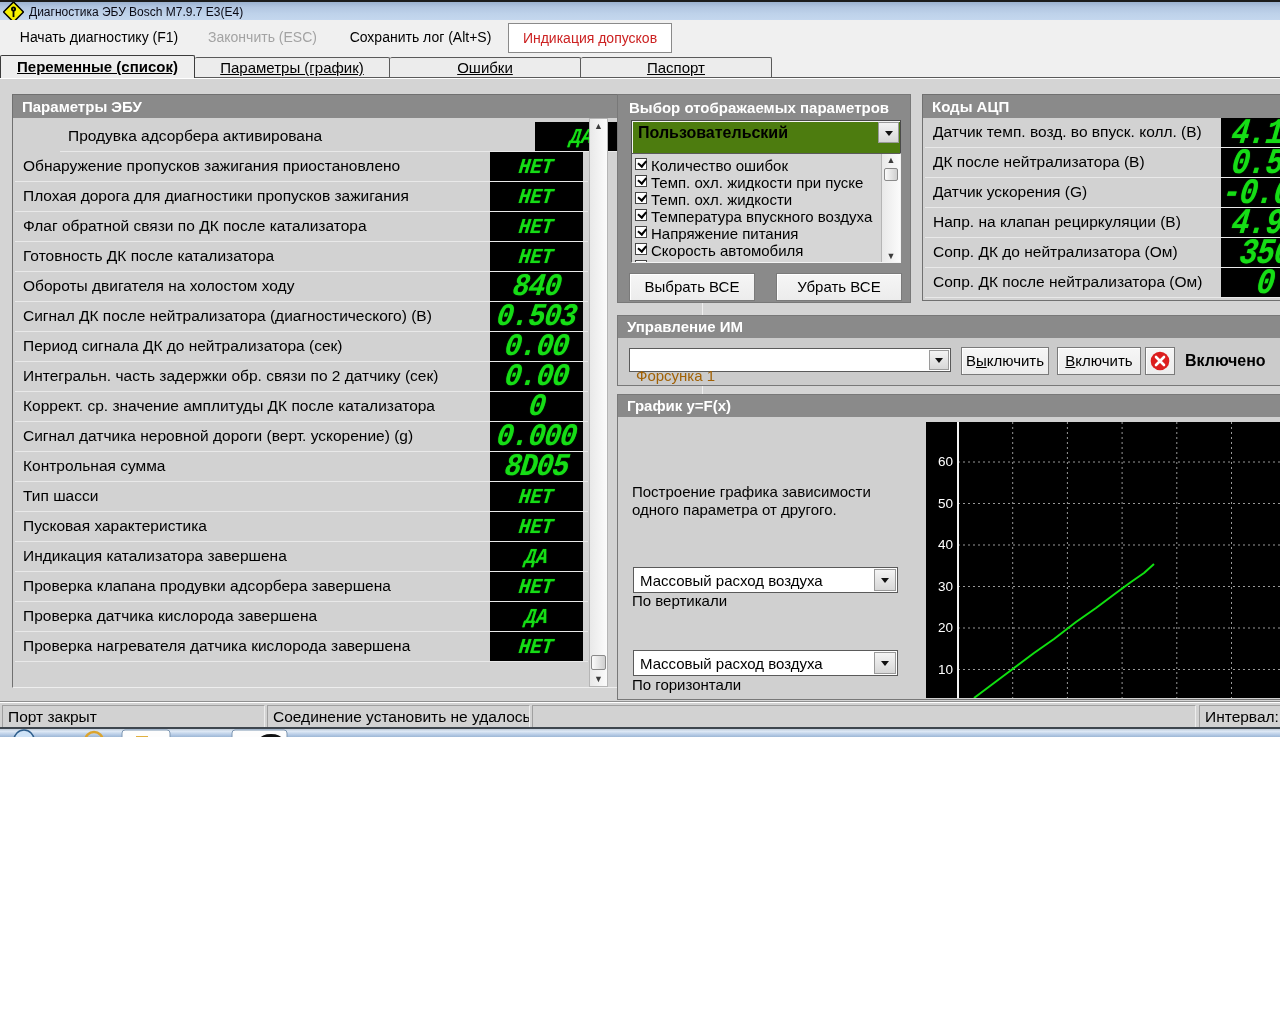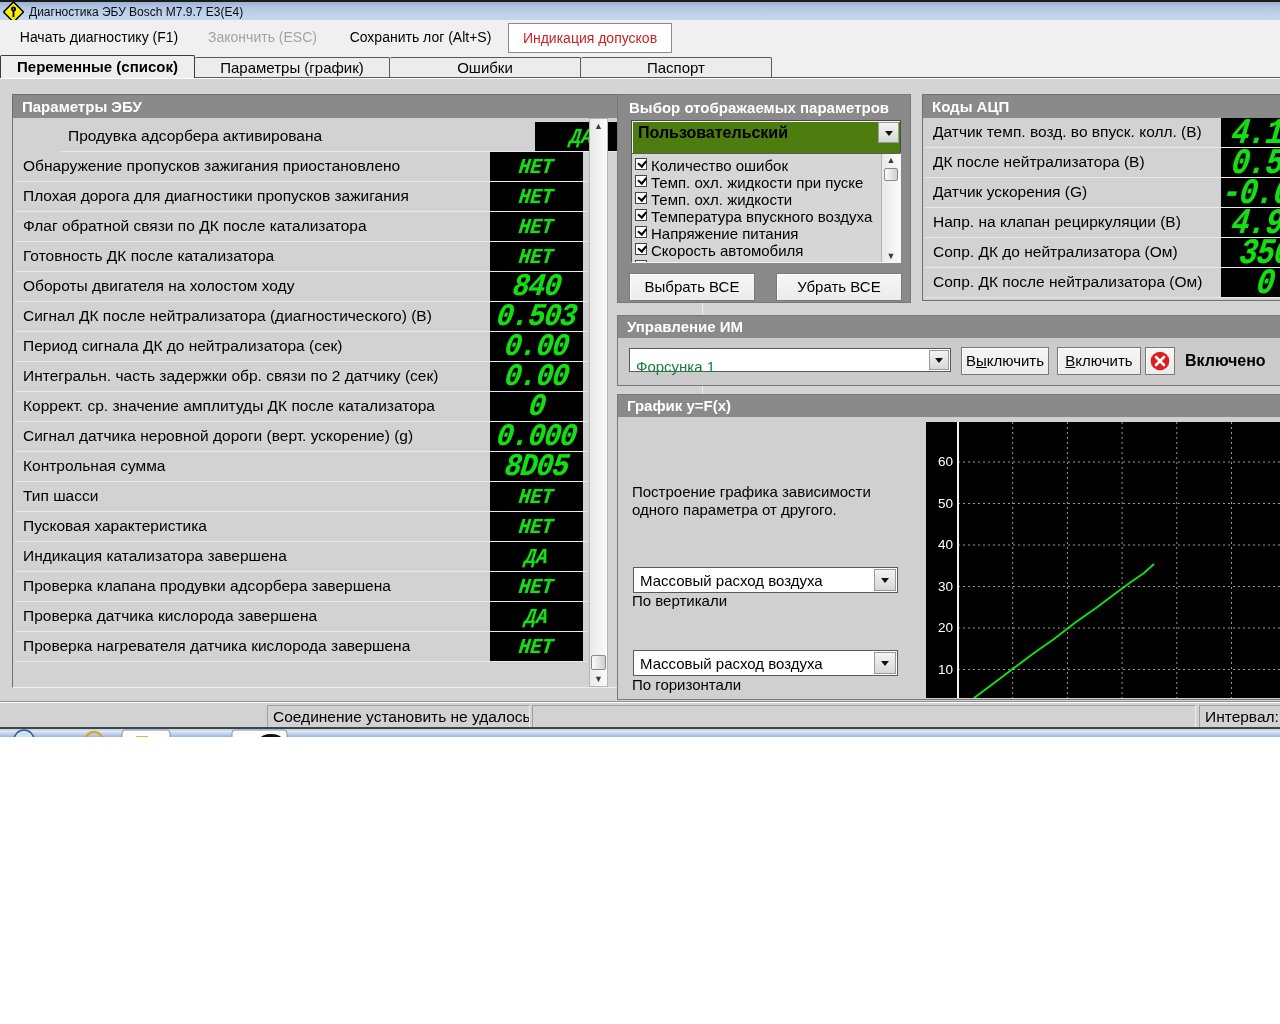--- a/index.html
+++ b/index.html
@@ -7,21 +7,21 @@
 #app { position:absolute; left:0; top:0; width:1280px; height:1024px; overflow:hidden; background:#fff; }
 .abs { position:absolute; }
 
 #titlebar { left:0; top:0; width:1280px; height:20px; background:linear-gradient(180deg,#9cb2d0 0%,#b3c7e2 30%,#bed2ea 65%,#c4d7ee 100%); border-top:2px solid #1c1c1c; }
 #titletext { left:29px; top:3px; font-size:12px; color:#0a0a14; }
 
 #toolbar { left:0; top:20px; width:1280px; height:35px; background:#f0f0f0; }
 .tbtn { top:3px; height:29px; line-height:29px; text-align:center; font-size:14px; color:#000; }
 
 #tabrow { left:0; top:55px; width:1280px; height:23px; background:#f0f0f0; }
-.tab { position:absolute; top:2px; height:20px; background:#ececec; border:1px solid #5a5a5a; border-left:none; border-bottom:none; border-radius:2px 2px 0 0; text-align:center; font-size:15px; color:#000; line-height:19px; }
+.tab { position:absolute; top:2px; height:20px; background:#ececec; border:1px solid #5a5a5a; border-left:none; border-bottom:none; border-radius:2px 2px 0 0; text-align:center; font-size:15px; color:#000; line-height:19px;text-decoration:underline; }
 #tabline { position:absolute; left:0; top:22px; width:1280px; height:1px; background:#5a5a5a; }
 .tabactive { top:0; height:23px; background:#eeeeee; font-weight:bold; z-index:3; border-color:#3c3c3c; border-left:1px solid #3c3c3c; line-height:21px; }
 
 #client { left:0; top:78px; width:1280px; height:623px; background:#d4d4d4; box-shadow:inset 0 1px 0 #ffffff; }
 .hdrbar { background:#8a8a8a; color:#fff; font-weight:bold; font-size:15px; line-height:23px; padding-left:9px; }
 
 #lp { left:12px; top:16px; width:691px; height:594px; background:#d2d2d2; border:1px solid #707070; border-right-color:#eeeeee; border-bottom-color:#eeeeee; }
 #lp .hdrbar { position:absolute; left:0; top:0; width:100%; height:23px; }
 #lplist { position:absolute; left:2px; top:23px; width:573px; height:569px; background:#d2d2d2; }
 .prow { position:absolute; left:0; width:573px; height:30px; border-bottom:1px solid #e9e9e9; }
@@ -51,21 +51,21 @@
 #ap { left:922px; top:16px; width:358px; height:207px; background:#d2d2d2; border:1px solid #707070; border-right:none; }
 #ap .hdrbar { position:absolute; left:0; top:0; width:100%; height:23px; }
 .arow { position:absolute; left:2px; width:356px; height:30px; border-bottom:1px solid #e9e9e9; }
 .albl { position:absolute; left:8px; top:5px; font-size:15.5px; color:#000; white-space:nowrap; }
 .abox { position:absolute; left:296px; top:0; width:90px; height:29px; background:#000; overflow:hidden; text-align:center; }
 .abox .lcdn { letter-spacing:-1px; font-size:30px; transform:skewX(-7deg) scaleY(1.2); }
 
 #uim { left:617px; top:237px; width:663px; height:71px; background:#cbcbcb; border:1px solid #787878; border-right:none; }
 #uim .hdrbar { position:absolute; left:0; top:0; width:100%; height:22px; }
 #uimcombo { left:11px; top:32px; width:322px; height:24px; background:#fff; border:1px solid #5a5a5a; }
-#uimcombotext { left:6px; top:9px; font-size:15px; color:#15803d; }
+#uimcombotext { left:6px; top:18px; font-size:15px; color:#a16207; }
 #onlabel { left:567px; top:36px; font-size:16px; font-weight:bold; color:#000; }
 
 #gp { left:617px; top:316px; width:663px; height:306px; background:#d0d0d0; border:1px solid #787878; border-right:none; }
 #gp .hdrbar { position:absolute; left:0; top:0; width:100%; height:22px; }
 .gtext { position:absolute; font-size:15px; color:#000;margin-top:47px; }
 .gcombo { position:absolute; left:15px; width:265px; height:26px; background:#fff; border:1px solid #5a5a5a; font-size:15px; color:#000; }
 .gcombo span { position:absolute; left:6px; top:4px; }
 #chart { position:absolute; left:308px; top:27px; width:355px; height:276px; background:#000; }
 
 #statusbar { left:0; top:701px; width:1280px; height:26px; background:#d2d2d2; border-top:1px solid #8f8f8f; box-shadow:inset 0 1px 0 #ffffff; }
@@ -314,20 +314,21 @@
       <text x="27" y="210">20</text>
       <text x="27" y="251.5">10</text>
     </g>
     <polyline points="48,276 68,261 88,246 108,231 128,217 150,200 170,186 190,171 205,160 218,151 228,142" fill="none" stroke="#10e010" stroke-width="2" stroke-linejoin="round"></polyline>
   </svg>
 </div>
 
 </div>
 
 <div class="abs" id="statusbar">
+  <div class="spanel" style="left:2px;width:263px;">Порт закрыт</div>
   <div class="spanel" style="left:267px;width:263px;">Соединение установить не удалось</div>
   <div class="spanel" style="left:532px;width:664px;"></div>
   <div class="spanel" style="left:1199px;width:83px;">Интервал: 2</div>
 </div>
 
 <div class="abs" id="taskbar">
   <svg class="abs" style="left:0;top:0" width="320" height="10" viewBox="0 0 320 10">
     <circle cx="24" cy="11" r="10" fill="#cfe3f7" stroke="#2d5d8b" stroke-width="1.5"></circle>
     <circle cx="94" cy="12" r="9" fill="none" stroke="#dba42e" stroke-width="2.5"></circle>
     <rect x="122" y="1" width="48" height="12" rx="3" fill="#fdfdfd" stroke="#7e97b2" stroke-width="1"></rect>

